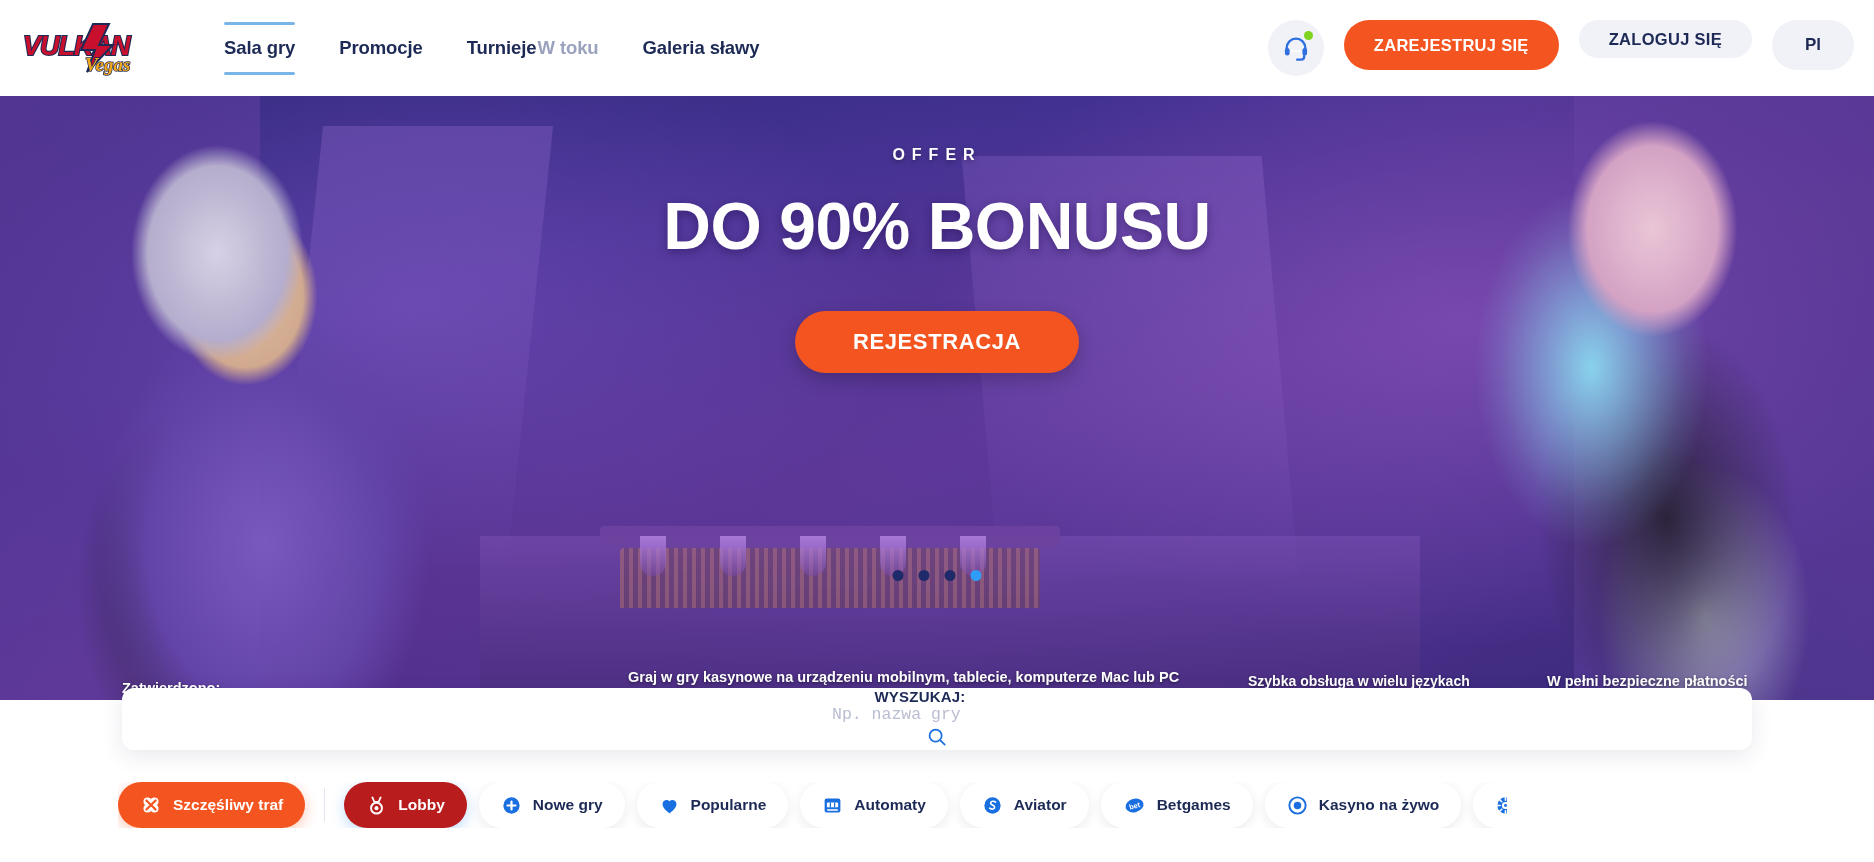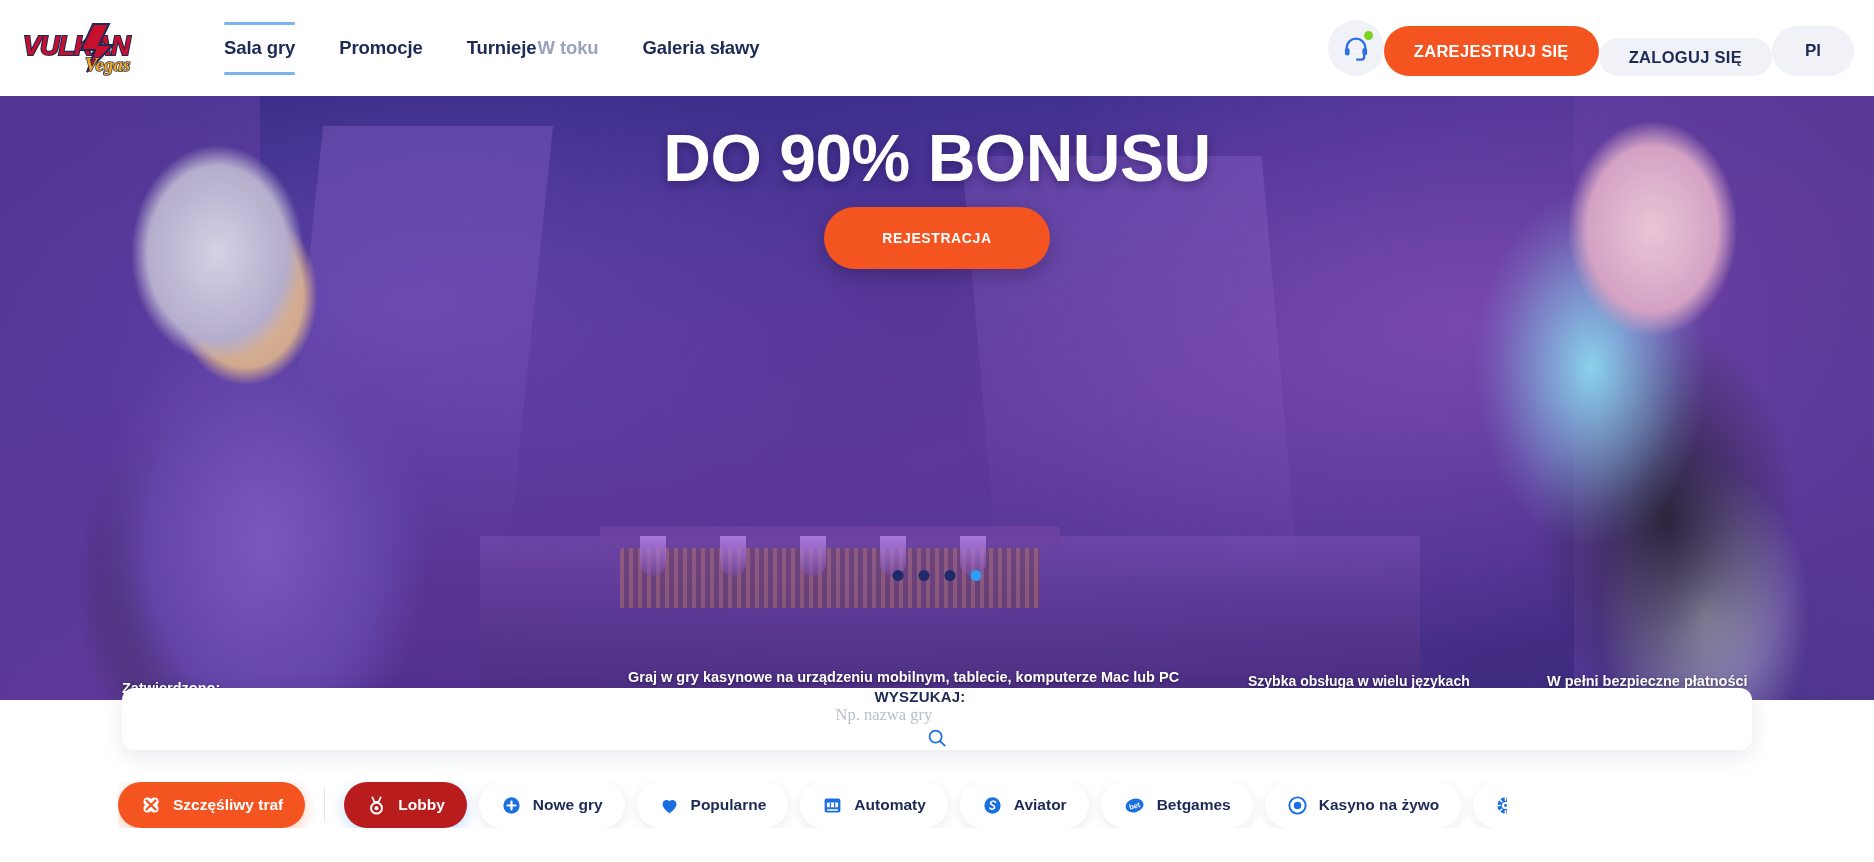--- a/index.html
+++ b/index.html
@@ -54,21 +54,21 @@
   .nav-item.active::after {
     content: "";
     position: absolute;
     left: 22px; right: 22px; bottom: 21px;
     height: 3px; border-radius: 2px;
     background: #7ab5e8;
   }
 
   .header-right {
     margin-left: auto; margin-right: 20px;
-    display: flex; align-items: flex-end; gap: 0;
+    display: flex; align-items: flex-start; gap: 20px;
   }
   .support-btn {
     position: relative;
     width: 56px; height: 56px; border-radius: 50%;
     background: #f0f2f8;
     display: flex; align-items: center; justify-content: center;
     cursor: pointer; border: none;
   }
   .support-dot {
     position: absolute; top: 11px; right: 11px;
@@ -189,26 +189,26 @@
     text-shadow: 0 3px 10px rgba(30,10,70,.45);
   }
   .hero-line2 {
     margin-top: 10px;
     font-size: 66px; font-weight: bold;
     color: #ffffff; line-height: 1.05;
     letter-spacing: -0.5px;
     text-shadow: 0 3px 10px rgba(30,10,70,.45);
   }
   .btn-rejestracja {
-    margin-top: 14px;
+    margin-top: 50px;
     height: 62px; padding: 0 58px; border: none;
     border-radius: 31px;
     background: #f4541f;
     color: #ffffff;
-    font-size: 14px; font-weight: bold; letter-spacing: 0.6px;
+    font-size: 22px; font-weight: bold; letter-spacing: 0.6px;
     cursor: pointer;
     font-family: "Liberation Sans", sans-serif;
     box-shadow: 0 6px 18px rgba(0,0,0,.22);
   }
 
   .dots {
     position: absolute; left: 50%; transform: translateX(-50%);
     top: 474px;
     display: flex; gap: 15px; align-items: center;
   }
@@ -265,21 +265,21 @@
     flex-direction: column;
   }
   .search-label {
     font-size: 15px; font-weight: bold; color: #1d2a55;
     letter-spacing: 0.2px; margin-right: 34px;
     white-space: nowrap;
   }
   .search-input {
     flex: 1; border: none; outline: none;
     font-size: 16.5px; color: #701a75;
-    font-family: Liberation Serif, serif;
+    font-family: Liberation Mono, monospace;
     background: transparent;
   }
   .search-input::placeholder { color: #b8bdd0; }
   .search-icon-btn {
     width: 34px; height: 34px; border: none; background: transparent;
     display: flex; align-items: center; justify-content: center;
     cursor: pointer;
   }
 
   .chips {
@@ -380,20 +380,21 @@
   <div class="lamp" style="left:640px"></div>
   <div class="lamp" style="left:720px"></div>
   <div class="lamp" style="left:800px"></div>
   <div class="lamp" style="left:880px"></div>
   <div class="lamp" style="left:960px"></div>
 
   <div class="char-left"></div>
   <div class="char-right"></div>
 
   <div class="hero-content">
+    <div class="offer-kicker">OFFER</div>
     <div class="hero-line1">DO 90% BONUSU</div>
     <button class="btn-rejestracja">REJESTRACJA</button>
   </div>
 
   <div class="dots">
     <span class="dot"></span>
     <span class="dot"></span>
     <span class="dot"></span>
     <span class="dot active"></span>
   </div>

